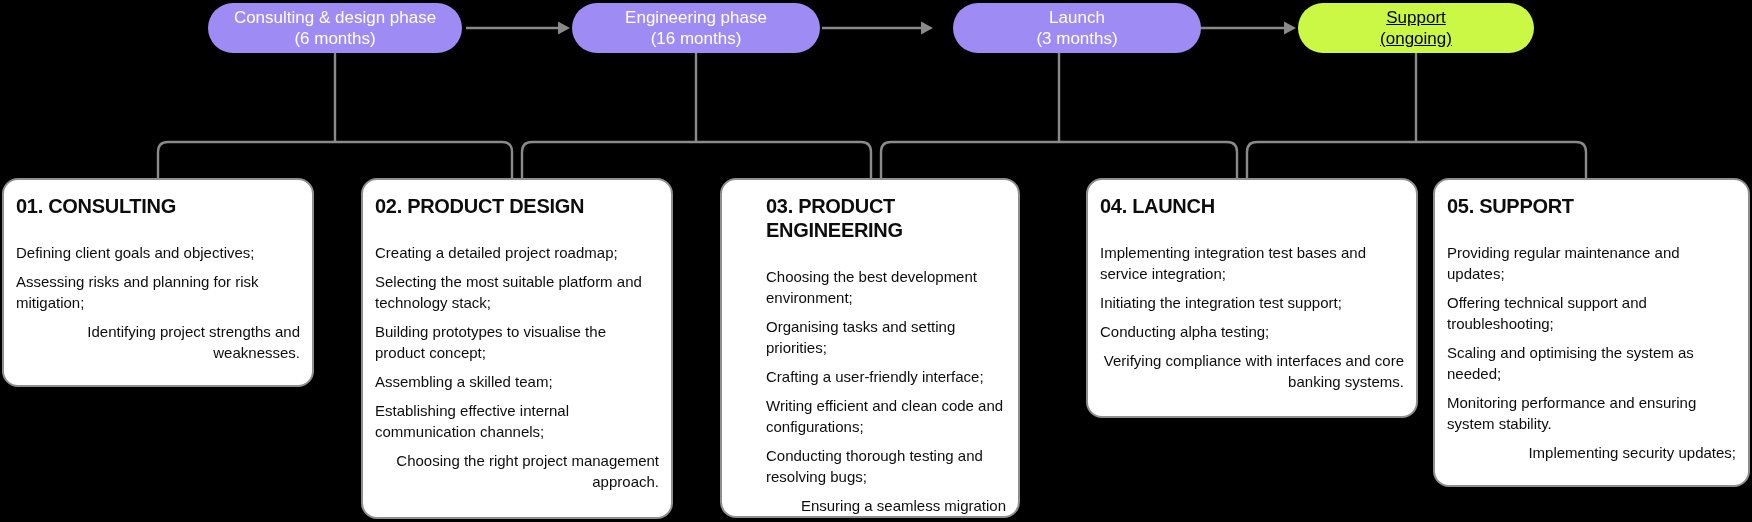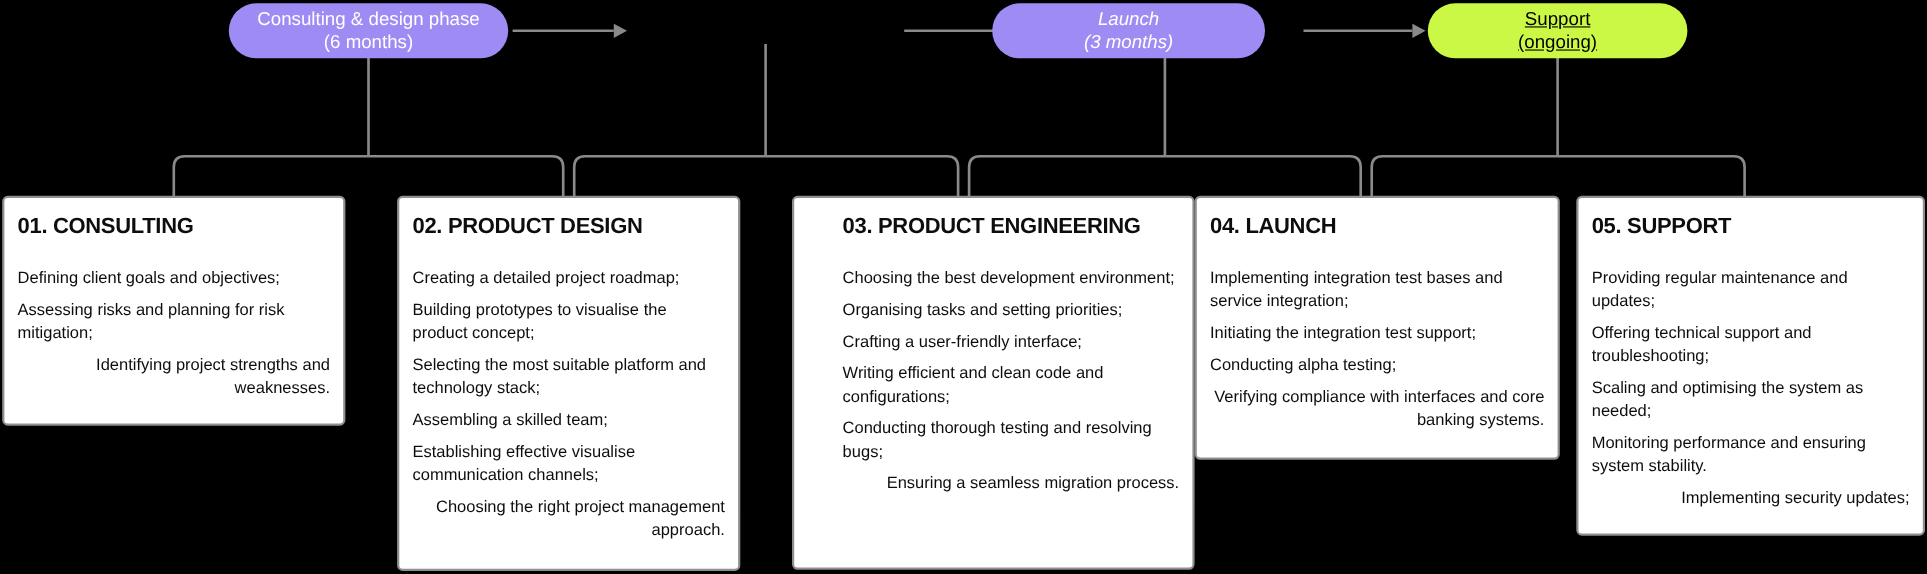--- a/index.html
+++ b/index.html
@@ -24,21 +24,21 @@
   .pill{
     position:absolute;top:3px;height:50px;z-index:3;
     background:var(--phase-purple);color:var(--phase-text-on-purple);
     border-radius:26px;display:flex;flex-direction:column;align-items:center;justify-content:center;
     font-size:17px;line-height:21px;font-weight:500;text-align:center;
   }
   .pill--lime{background:var(--phase-lime);color:var(--phase-text-on-lime);}
   .card{
     position:absolute;top:178px;z-index:2;box-sizing:border-box;
     background:var(--card-background);border:2px solid var(--card-border);
-    border-radius:5px;padding:14px 12px 14px 12px;color:var(--text);
+    border-radius:16px;padding:14px 12px 14px 12px;color:var(--text);
   }
   .card h2{
     margin:0 0 24px 0;font-size:20px;line-height:24px;font-weight:700;
     letter-spacing:-0.3px;color:var(--text);
   }
   .card p{
     margin:0 0 8px 0;font-size:15px;line-height:21px;font-weight:400;color:var(--text);
   }
   .card p:last-child{margin-bottom:0;text-align:right;}
 </style>
@@ -70,47 +70,51 @@
     <path d="M158 184 V152 Q158 142 168 142 H502 Q512 142 512 152 V184"></path>
     <path d="M522 184 V152 Q522 142 532 142 H861 Q871 142 871 152 V184"></path>
     <path d="M881 184 V152 Q881 142 891 142 H1227 Q1237 142 1237 152 V184"></path>
     <path d="M1247 184 V152 Q1247 142 1257 142 H1576 Q1586 142 1586 152 V184"></path>
   </svg>
 
   <div class="pill" style="left:208px;width:254px;">
     <span>Consulting &amp; design phase</span>
     <span>(6 months)</span>
   </div>
-  <div class="pill" style="left:902px;width:248px;font-style:italic;">
+  <div class="pill" style="left:572px;width:248px;">
+    <span>Engineering phase</span>
+    <span>(16 months)</span>
+  </div>
+  <div class="pill" style="left:953px;width:248px;">
     <span>Launch</span>
     <span>(3 months)</span>
   </div>
   <div class="pill pill--lime" style="left:1298px;width:236px;text-decoration:underline;">
     <span>Support</span>
     <span>(ongoing)</span>
   </div>
 
   <div class="card" style="left:2px;width:312px;height:209px;">
     <h2>01. CONSULTING</h2>
     <p>Defining client goals and objectives;</p>
     <p>Assessing risks and planning for risk mitigation;</p>
     <p>Identifying project strengths and weaknesses.</p>
   </div>
 
   <div class="card" style="left:361px;width:312px;height:341px;">
     <h2>02. PRODUCT DESIGN</h2>
     <p>Creating a detailed project roadmap;</p>
+    <p>Selecting the most suitable platform and technology stack;</p>
     <p>Building prototypes to visualise the product concept;</p>
-    <p>Selecting the most suitable platform and technology stack;</p>
     <p>Assembling a skilled team;</p>
-    <p>Establishing effective visualise communication channels;</p>
+    <p>Establishing effective internal communication channels;</p>
     <p>Choosing the right project management approach.</p>
   </div>
 
-  <div class="card" style="left:720px;width:366px;height:340px;padding-left:44px;">
+  <div class="card" style="left:720px;width:300px;height:340px;padding-left:44px;">
     <h2>03. PRODUCT ENGINEERING</h2>
     <p>Choosing the best development environment;</p>
     <p>Organising tasks and setting priorities;</p>
     <p>Crafting a user-friendly interface;</p>
     <p>Writing efficient and clean code and configurations;</p>
     <p>Conducting thorough testing and resolving bugs;</p>
     <p>Ensuring a seamless migration process.</p>
   </div>
 
   <div class="card" style="left:1086px;width:332px;height:240px;">

